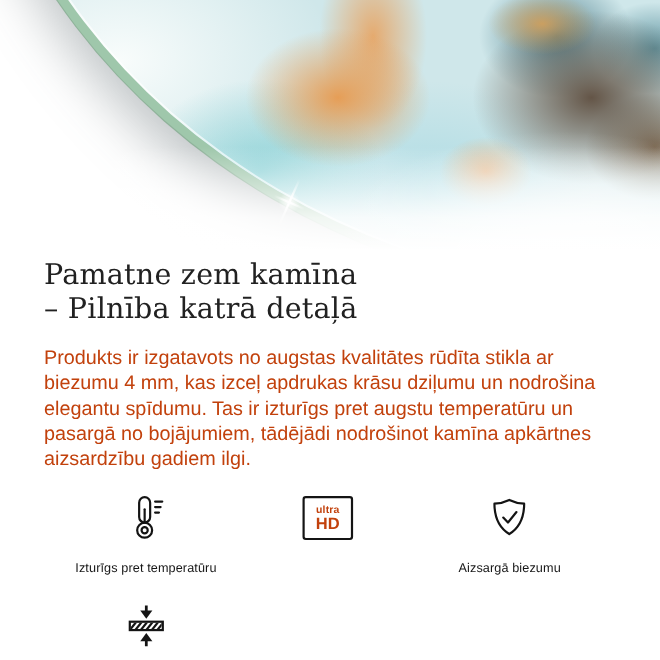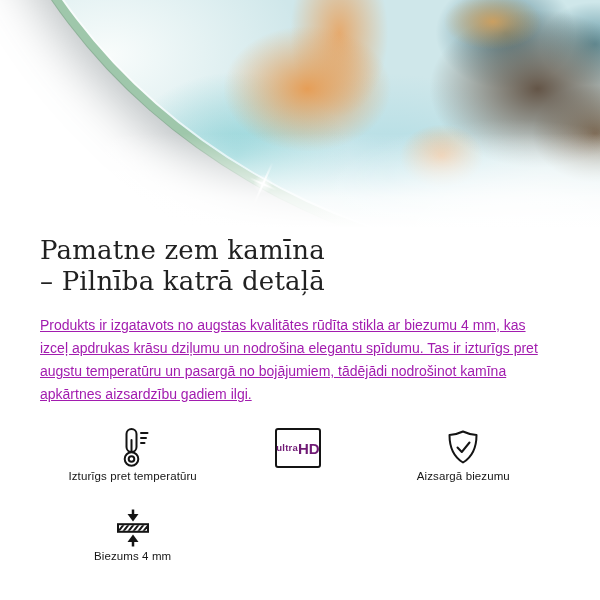--- a/index.html
+++ b/index.html
@@ -43,35 +43,35 @@
     rgba(255,255,255,0), #fff 45%, #fff 55%, rgba(255,255,255,0));}
   .sparkle .ray.r1{width:2px;height:46px;top:-23px;transform:rotate(24deg);}
   .sparkle .ray.r2{width:2px;height:30px;top:-15px;transform:rotate(114deg);}
   
   .content{padding:5px 44px 0 40px;}
   h1{
     margin:0;font-family:"DejaVu Serif","Liberation Serif",serif;font-weight:400;
     font-size:26px;line-height:31px;color:#212121;letter-spacing:.2px;
   }
   .lead{
-    margin:17px 0 0 0;font-size:14px;line-height:23px;color:#a21caf;max-width:532px;text-decoration:underline;
+    margin:17px 0 0 0;font-size:18px;line-height:23px;color:#c2410c;max-width:532px;
   }
   
   .features{
     display:grid;grid-template-columns:repeat(3,1fr);row-gap:24px;
     margin-top:20px;padding:0 10px;
   }
   .feature{display:flex;flex-direction:column;align-items:center;text-align:center;}
   .icon-box{height:44px;display:flex;align-items:center;justify-content:center;}
-  .feature .label{margin-top:0;font-size:11.5px;color:#161616;letter-spacing:.1px;}
+  .feature .label{margin-top:18px;font-size:11.5px;color:#161616;letter-spacing:.1px;}
   .icon-box svg{display:block;}
   .uhd{
     width:42px;height:36px;border:2.5px solid #141414;border-radius:3px;
-    display:flex;flex-direction:row;align-items:center;justify-content:center;
-    color:#701a75;background:#fff;
+    display:flex;flex-direction:column;align-items:center;justify-content:center;
+    color:#c2410c;background:#fff;
   }
   .uhd .u1{font-size:9.5px;font-weight:600;line-height:10px;letter-spacing:.2px;}
   .uhd .u2{font-size:15px;font-weight:700;line-height:15px;}
 </style>
 </head>
 <body>
 
 <div class="hero">
   <div class="disk"></div>
   <div class="sparkle">

